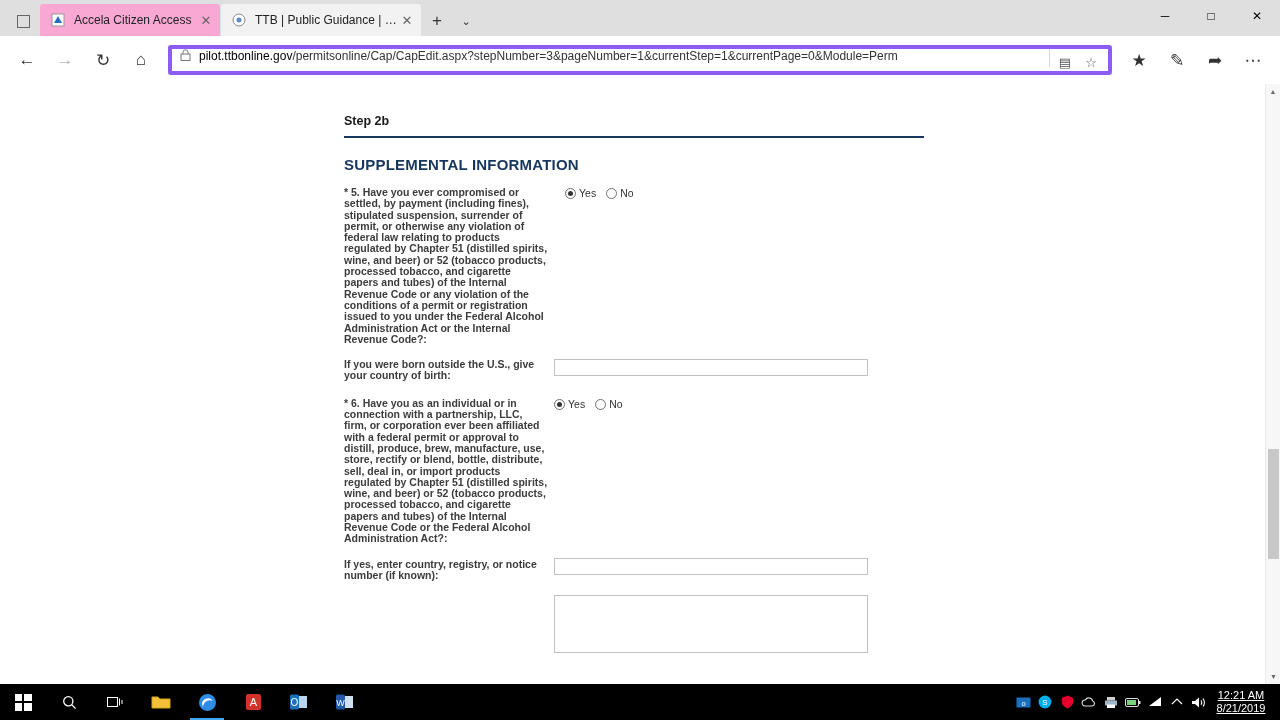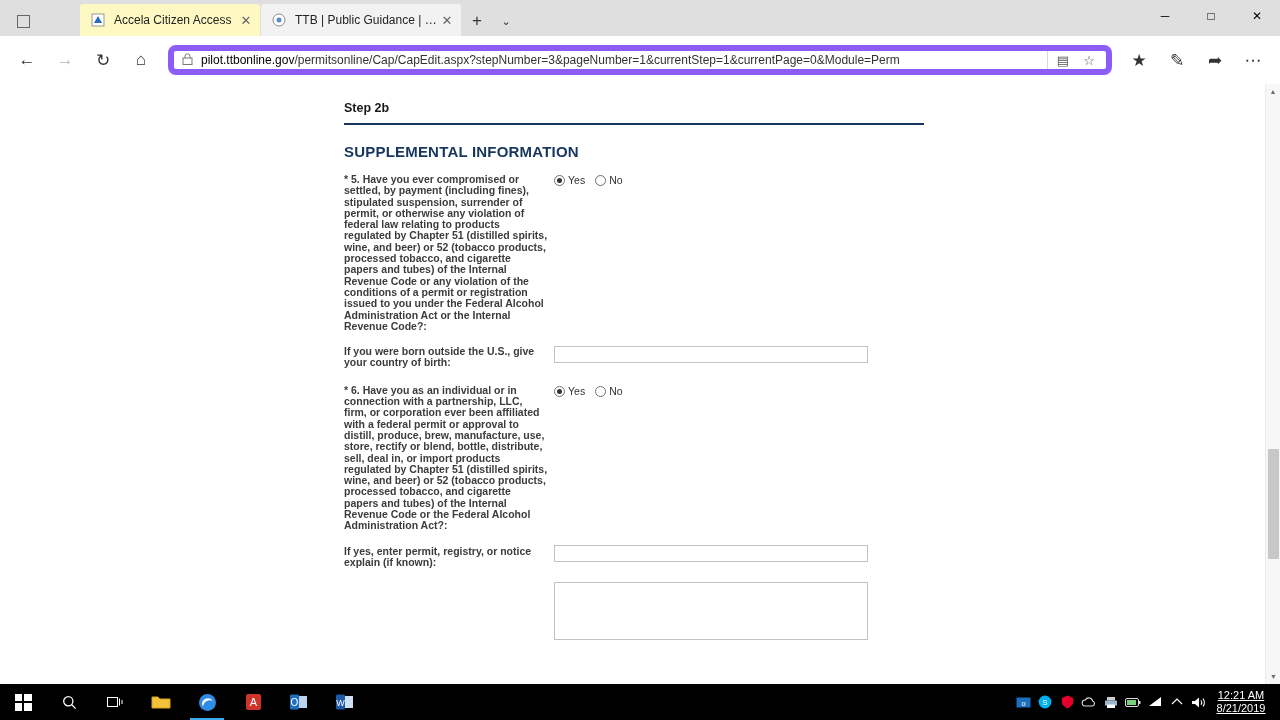--- a/index.html
+++ b/index.html
@@ -38,21 +38,21 @@
     border-top-left-radius: 3px;
     border-top-right-radius: 3px;
     display: flex;
     align-items: center;
     padding: 0 6px 0 10px;
     font-size: 12px;
     color: #222;
     margin-right: 1px;
     position: relative;
   }
-  .tab.active { background: #fef9c3; margin-left: 40px; }
+  .tab.active { background: #f9a8d4; }
   .tab .favicon {
     width: 16px; height: 16px;
     margin-right: 8px;
     flex: 0 0 16px;
     display: flex; align-items: center; justify-content: center;
     font-size: 11px; font-weight: bold;
   }
   .tab .title {
     flex: 1 1 auto;
     white-space: nowrap;
@@ -98,25 +98,24 @@
     width: 38px; height: 38px;
     display: flex; align-items: center; justify-content: center;
     color: #333;
     font-size: 17px;
   }
   .navbtn.disabled { color: #b5b5b5; }
   .omnibox {
     flex: 1 1 auto;
     height: 30px;
     margin: 0 8px;
-    border: 6px solid #8b5cf6;
-    border-radius: 8px;
+    border: 4px solid #8b5cf6;
+    border-radius: 3px;
     background: #fff;
     display: flex;
-    align-items: center;
     padding: 0 4px 0 8px;
     font-size: 12px;
     color: #222;
     min-width: 0;
   }
   .omnibox .lock { color: #777; font-size: 11px; margin-right: 8px; }
   .omnibox .urltext {
     flex: 1 1 auto;
     white-space: nowrap;
     overflow: hidden;
@@ -155,21 +154,21 @@
   .scrollbar .thumb {
     position: absolute;
     left: 2px; width: 11px;
     top: 365px; height: 110px;
     background: #c8c8c8;
     border-radius: 1px;
   }
 
   .page {
     position: absolute;
-    left: 0; top: 4px;
+    left: 0; top: 17px;
     width: 1265px; height: 600px;
     overflow: hidden;
     text-decoration: underline;
   }
   .form-wrap {
     position: absolute;
     left: 344px;
     top: 0;
     width: 580px;
   }
@@ -368,21 +367,21 @@
   <div class="viewport">
 
     <div class="page">
       <div class="form-wrap">
 
         <div class="step-title">Step 2b</div>
         <div class="hr"></div>
 
         <div class="section-head">SUPPLEMENTAL INFORMATION</div>
 
-        <div class="row" style="margin-bottom:10px;">
+        <div class="row" style="margin-bottom:10px;gap:11px;">
           <div class="label-col">* 5. Have you ever compromised or settled, by payment (including fines), stipulated suspension, surrender of permit, or otherwise any violation of federal law relating to products regulated by Chapter 51 (distilled spirits, wine, and beer) or 52 (tobacco products, processed tobacco, and cigarette papers and tubes) of the Internal Revenue Code or any violation of the conditions of a permit or registration issued to you under the Federal Alcohol Administration Act or the Internal Revenue Code?:</div>
           <div class="field-col">
             <div class="radio-group">
               <span class="radio checked"></span>
               <span class="radio-label">Yes</span>
               <span class="radio"></span>
               <span class="radio-label">No</span>
             </div>
           </div>
         </div>
@@ -401,21 +400,21 @@
             <div class="radio-group">
               <span class="radio checked"></span>
               <span class="radio-label">Yes</span>
               <span class="radio"></span>
               <span class="radio-label">No</span>
             </div>
           </div>
         </div>
 
         <div class="row" style="margin-bottom:12px;">
-          <div class="label-col">If yes, enter permit, registry, or notice explain (if known):</div>
+          <div class="label-col">If yes, enter country, registry, or notice number (if known):</div>
           <div class="field-col">
             <input class="txt" type="text" value="" style="">
           </div>
         </div>
 
 
         <div class="row" style="margin-bottom:14px;">
           <div class="label-col">
             
             

